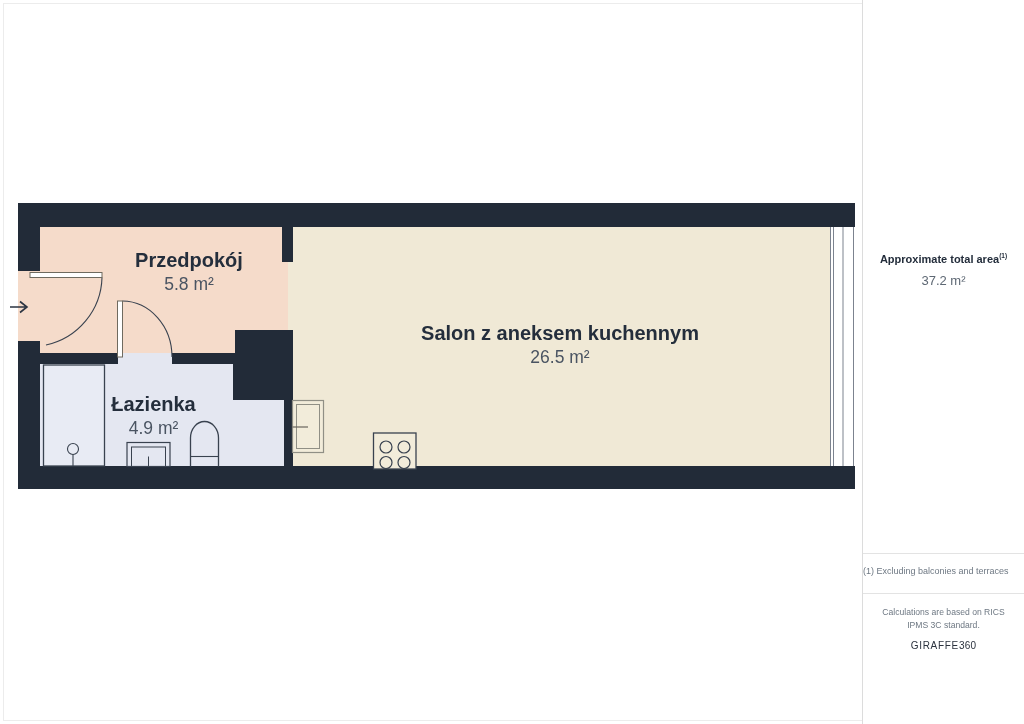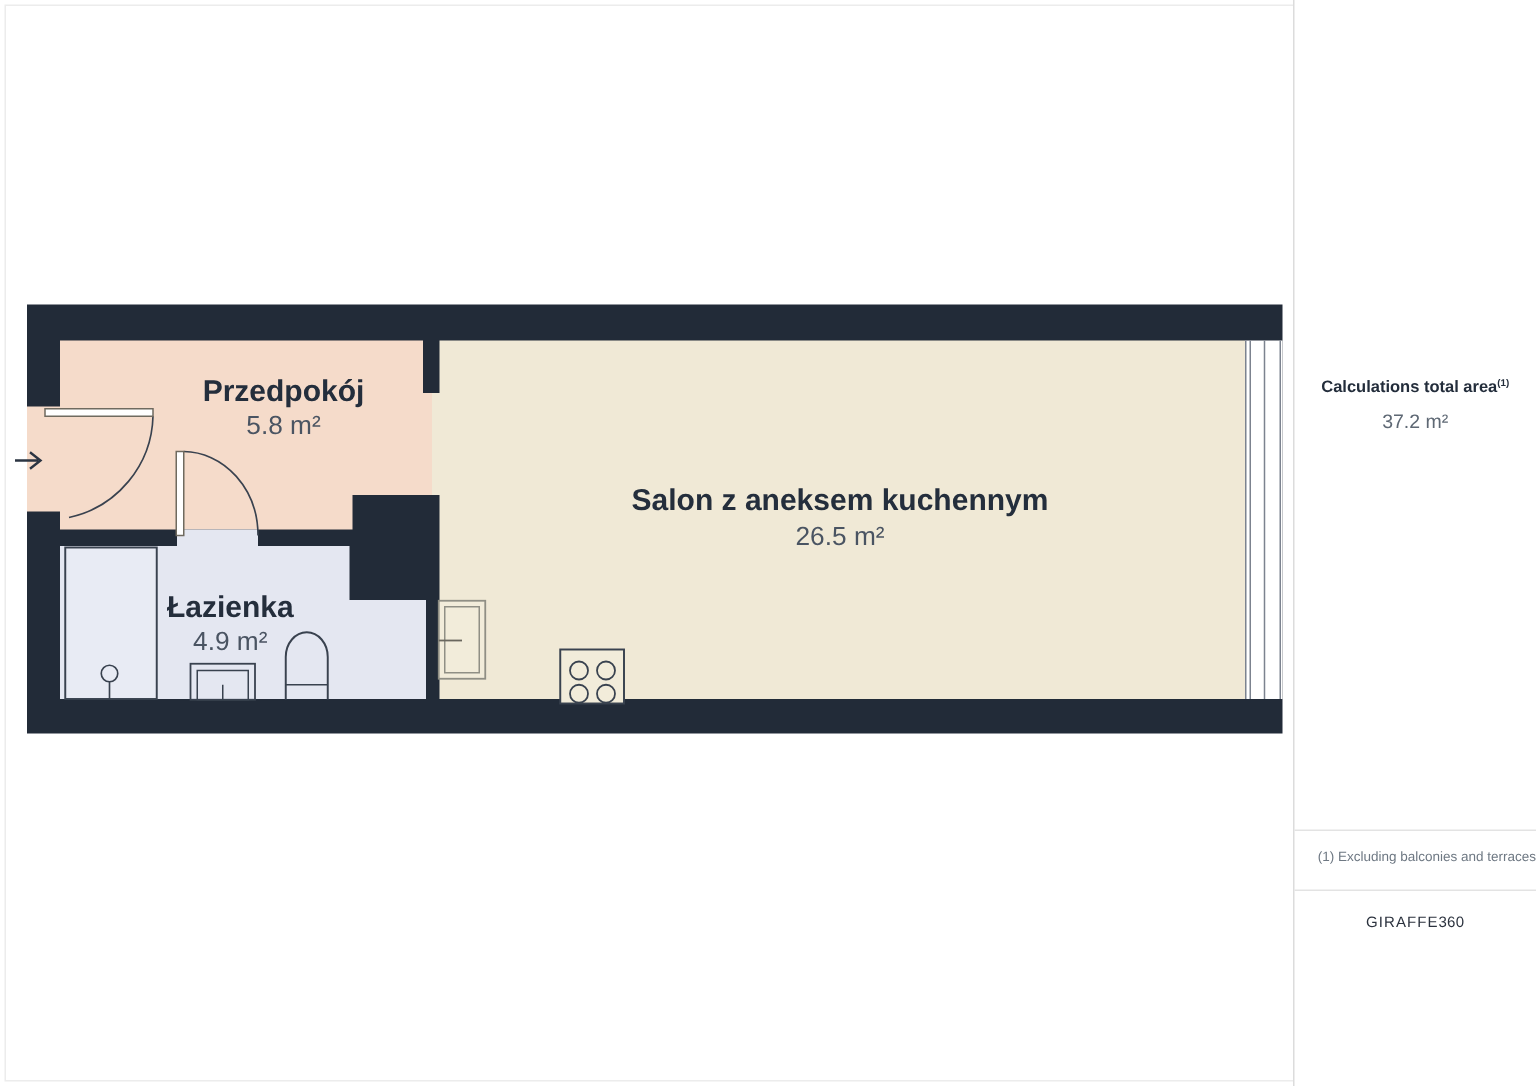--- a/index.html
+++ b/index.html
@@ -10,21 +10,21 @@
   #plan-wrap{position:absolute;left:0;top:0;width:862px;height:724px;}
   .room-label{font-family:"Liberation Sans",sans-serif;font-weight:700;font-size:20px;fill:#242e3c;}
   .room-area{font-family:"Liberation Sans",sans-serif;font-weight:400;font-size:17.5px;fill:#4a5462;}
   .sidebar{position:absolute;left:862px;top:0;width:161px;height:724px;background:#ffffff;
            border-left:1px solid #dcdcdc;}
   .total{position:absolute;top:252px;left:0;width:100%;text-align:center;}
   .total-label{font-size:11px;font-weight:700;color:#232d3b;}
   .total-label sup{font-size:6.5px;vertical-align:super;font-weight:700;}
   .total-value{margin-top:8px;font-size:13px;color:#5e6874;}
   .hr{position:absolute;left:0;width:100%;border-top:1px solid #e3e3e3;height:0;}
-  .footnote{position:absolute;top:566px;left:0;width:100%;text-align:right;
+  .footnote{position:absolute;top:566px;left:0;width:100%;text-align:left;
             font-size:9px;color:#6e7883;}
   .disclaimer{position:absolute;top:606px;left:11px;right:11px;text-align:center;
               font-size:8.6px;line-height:13px;color:#6e7883;}
   .disclaimer p{margin:0 0 7px 0;}
   .brand{margin-top:3px;font-size:10px;letter-spacing:.7px;color:#2b323e;}
   .brand .b{font-weight:400;letter-spacing:.2px;}
 </style>
 </head>
 <body>
 
@@ -100,28 +100,29 @@
       <text x="560" y="363" text-anchor="middle" class="room-area">26.5 m²</text>
 
       <text x="153.5" y="411" text-anchor="middle" class="room-label">Łazienka</text>
       <text x="153.5" y="433.5" text-anchor="middle" class="room-area">4.9 m²</text>
     </svg>
   </div>
 
   <div class="sidebar">
 
     <div class="total">
-      <div class="total-label"><span>Calculations total area</span><sup>(1)</sup></div>
+      <div class="total-label"><span>Approximate total area</span><sup>(1)</sup></div>
       <div class="total-value">37.2 m²</div>
     </div>
 
     <div class="hr" style="top:553px"></div>
 
     <div class="footnote">(1) Excluding balconies and terraces</div>
 
     <div class="hr" style="top:593px"></div>
 
     <div class="disclaimer">
+      <p>Calculations are based on RICS IPMS 3C standard.</p>
       <div class="brand"><span>GIRAFFE</span><span class="b">360</span></div>
     </div>
 
   </div>
 </div>
 
 </body></html>

